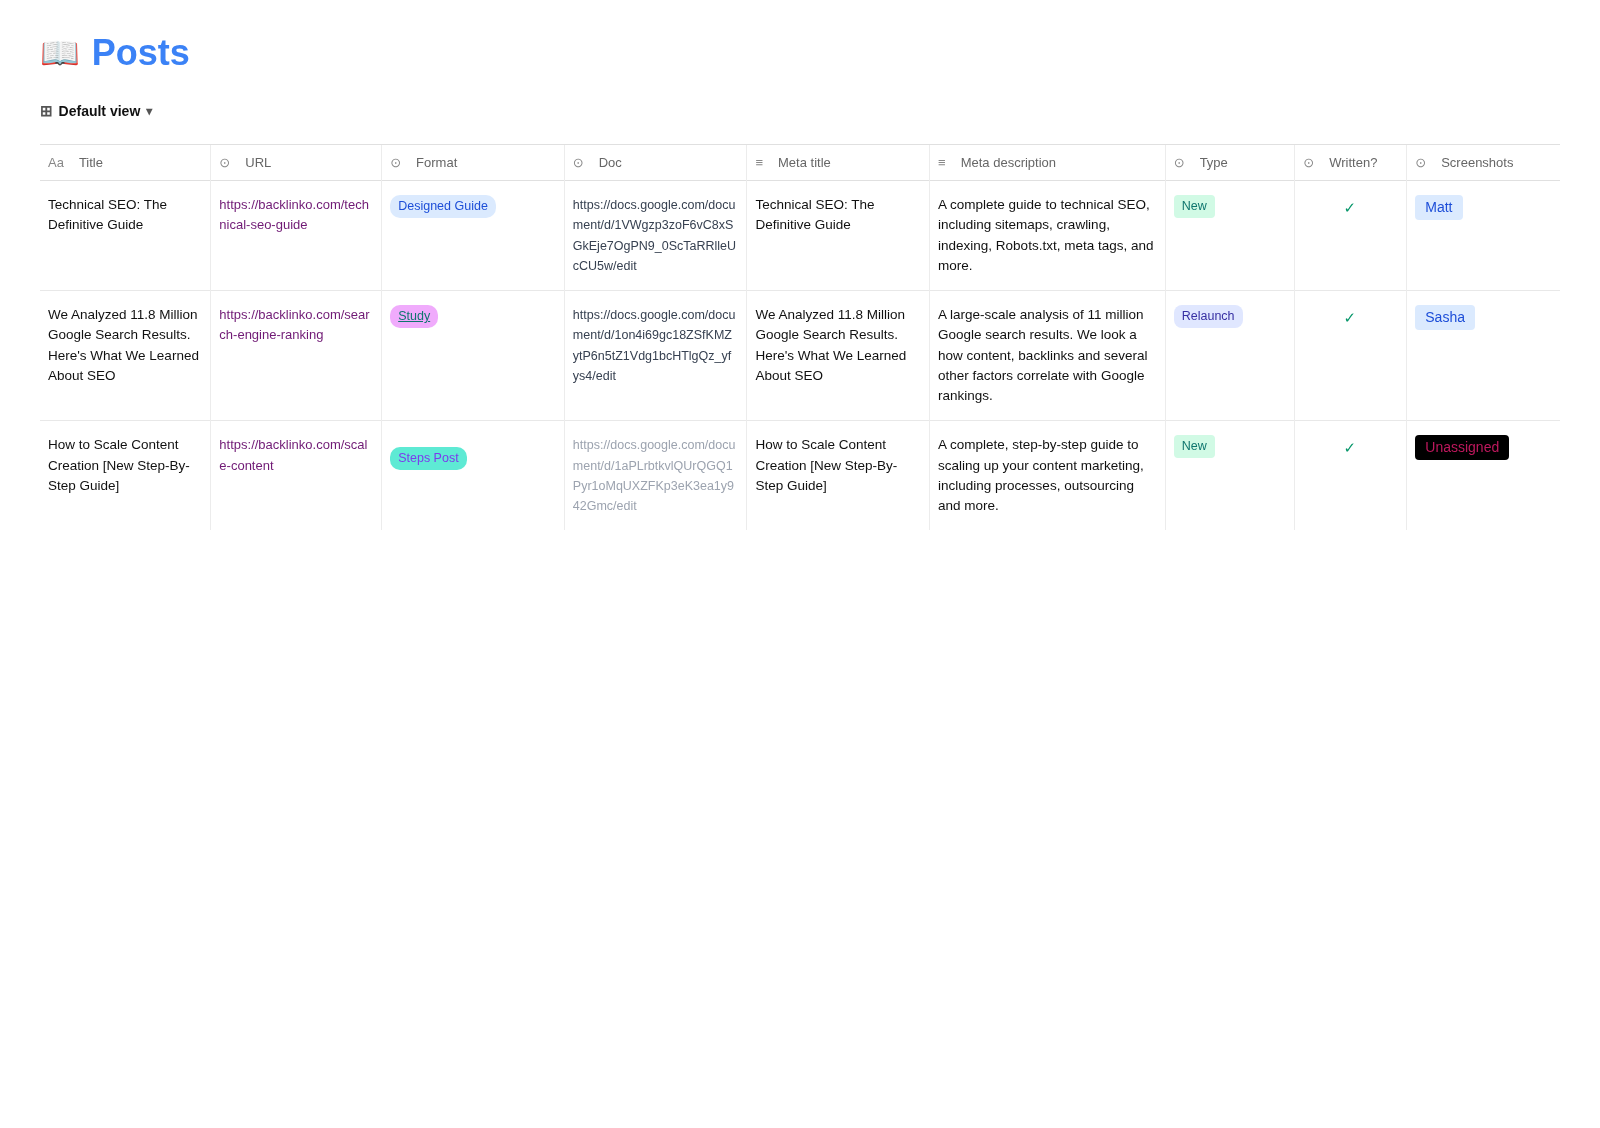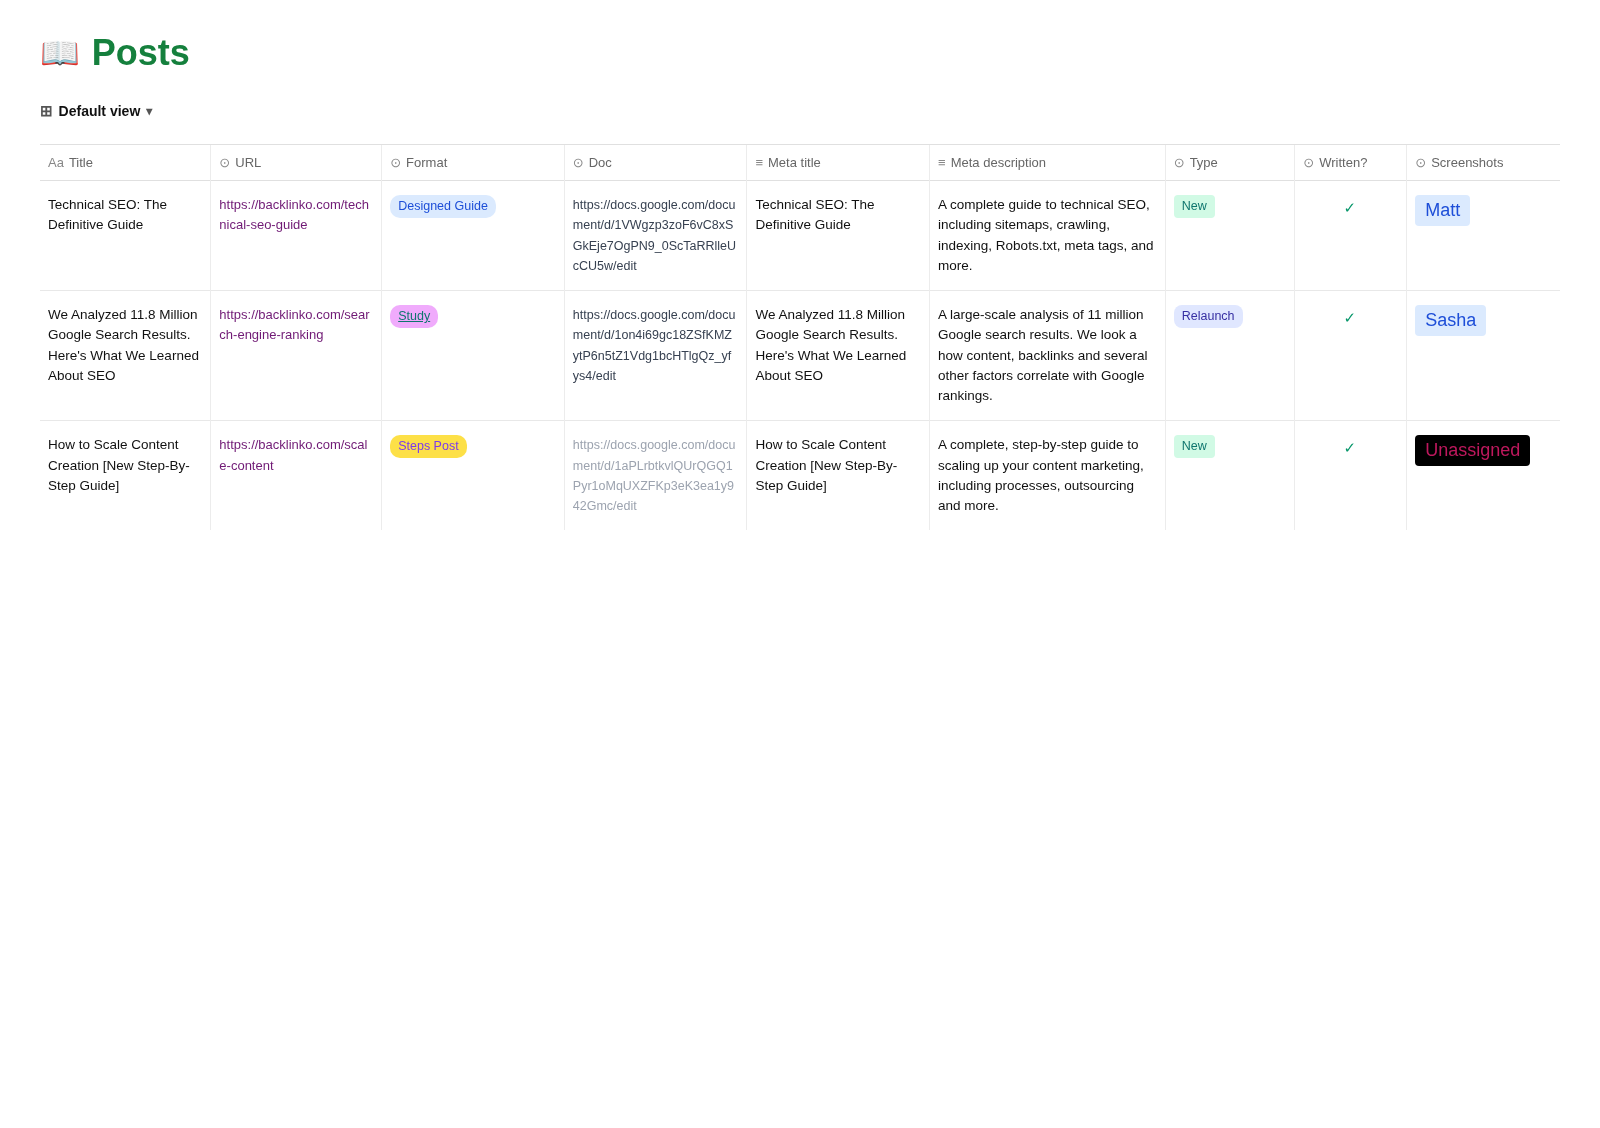--- a/index.html
+++ b/index.html
@@ -13,21 +13,21 @@
 
     .page-header {
       display: flex;
       align-items: center;
       gap: 12px;
       margin-bottom: 28px;
     }
     .page-title {
       font-size: 36px;
       font-weight: 800;
-      color: #15803d;
+      color: #3b82f6;
     }
     .page-icon {
       font-size: 32px;
     }
 
     .view-selector {
       display: flex;
       align-items: center;
       gap: 6px;
       margin-bottom: 24px;
@@ -78,21 +78,21 @@
       font-size: 13px;
       color: #666;
       white-space: nowrap;
       border-right: 1px solid #ececec;
     }
     th:last-child { border-right: none; }
 
     .th-inner {
       display: flex;
       align-items: center;
-      gap: 5px;
+      gap: 15px;
     }
     .th-icon {
       font-size: 13px;
       color: #888;
     }
 
     tbody tr {
       border-bottom: 1px solid #e8e8e8;
       vertical-align: top;
     }
@@ -113,21 +113,21 @@
 
     .badge {
       display: inline-block;
       padding: 2px 8px;
       border-radius: 10px;
       font-size: 12.5px;
       font-weight: 500;
     }
     .badge-blue { background: #dbeafe; color: #1d4ed8; }
     .badge-teal { background: #f0abfc; color: #0f766e; text-decoration: underline; }
-    .badge-purple { background: #fde047; color: #7c3aed; }
+    .badge-purple { background: #5eead4; color: #7c3aed; margin-top: 12px; }
 
     .status-new {
       display: inline-block;
       padding: 2px 8px;
       border-radius: 4px;
       font-size: 12.5px;
       background: #d1fae5;
       color: #0f766e;
       font-weight: 500;
     }
@@ -167,21 +167,21 @@
 
     .title-text {
       font-weight: 500;
       color: #111;
     }
 
     .person-badge {
       display: inline-block;
       padding: 2px 10px;
       border-radius: 4px;
-      font-size: 18px;
+      font-size: 14px;
       font-weight: 500;
     }
     .person-blue { background: #dbeafe; color: #1d4ed8; }
     .person-pink { background: #000000; color: #be185d; }
   </style>
 </head>
 <body>
 
 <div class="page-header">
   <span class="page-icon">📖</span>

